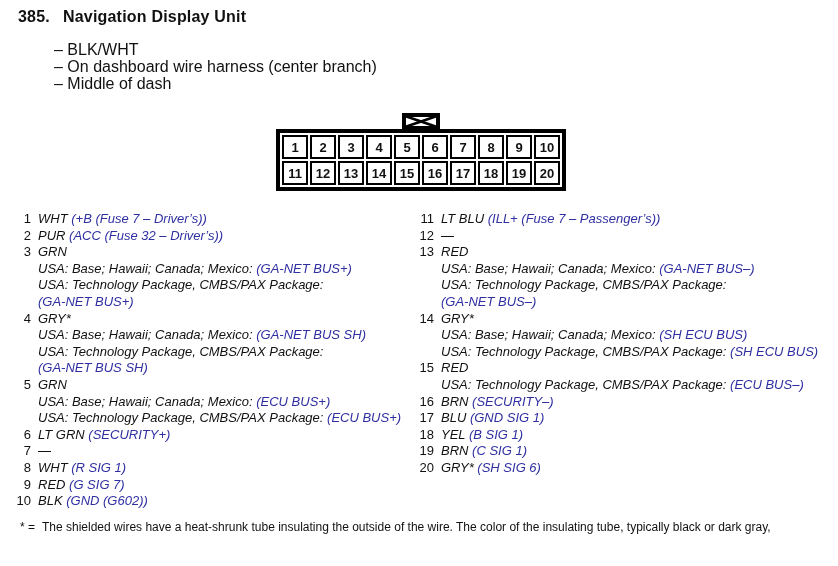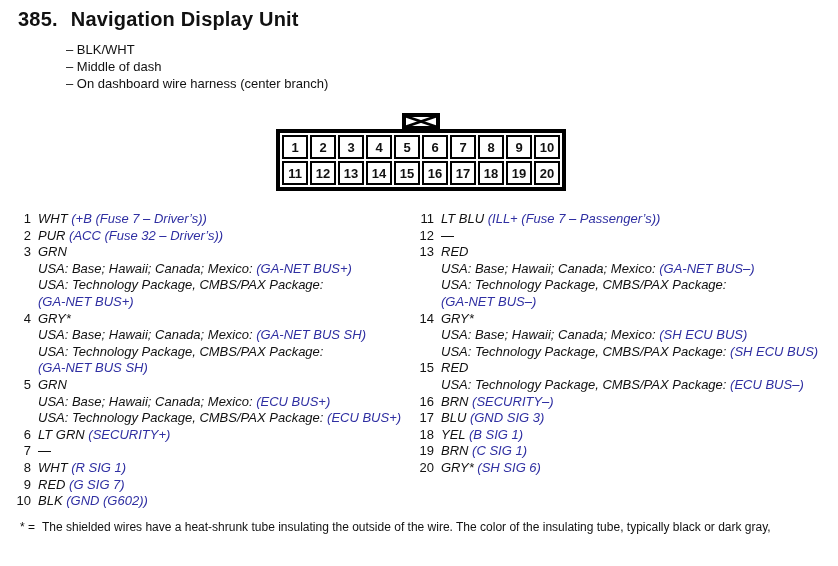--- a/index.html
+++ b/index.html
@@ -8,25 +8,25 @@
     width: 838px; height: 566px;
     background: #ffffff;
     font-family: "Liberation Sans", sans-serif;
     color: var(--ink);
     position: relative;
     overflow: hidden;
   }
   .page { position: absolute; inset: 0; }
 
   
-  .title-row { position: absolute; left: 18px; top: 8px; font-weight: bold; font-size: 20px; letter-spacing: 0.2px; white-space: nowrap; }
+  .title-row { position: absolute; left: 18px; top: 8px; font-weight: bold; font-size: 16px; letter-spacing: 0.2px; white-space: nowrap; }
   .title-num { margin-right: 13px; }
 
   
-  .bullets { position: absolute; left: 66px; top: 41px; font-size: 13px; line-height: 17px; }
+  .bullets { position: absolute; left: 54px; top: 41px; font-size: 16px; line-height: 17px; }
 
   
   .connector { position: absolute; left: 274px; top: 113px; width: 294px;
     display: flex; flex-direction: column; align-items: center; }
   .bowtie { display: block; margin-bottom: -1px; }
   .pin-grid {
     border: 4px solid #000; padding: 2px; background: #fff;
     display: grid; grid-template-columns: repeat(10, 26px); grid-auto-rows: 24px; gap: 2px;
   }
   .cell {
@@ -55,22 +55,22 @@
 <body>
 
 <div class="page">
 
   <div class="title-row">
     <span class="title-num">385.</span><span class="title-text">Navigation Display Unit</span>
   </div>
 
   <div class="bullets">
     <div>– BLK/WHT</div>
+    <div>– On dashboard wire harness (center branch)</div>
     <div>– Middle of dash</div>
-    <div>– On dashboard wire harness (center branch)</div>
   </div>
 
   <div class="connector">
     <svg class="bowtie" width="38" height="17" viewBox="0 0 38 17" aria-hidden="true">
       <rect x="2" y="2" width="34" height="13" fill="#fff" stroke="#000" stroke-width="4"></rect>
       <line x1="3" y1="3" x2="35" y2="14" stroke="#000" stroke-width="2.6"></line>
       <line x1="35" y1="3" x2="3" y2="14" stroke="#000" stroke-width="2.6"></line>
     </svg>
     <div class="pin-grid" id="pin-grid">
         <div class="cell">1</div>
@@ -205,21 +205,21 @@
       </div>
       <div class="pin-row">
         <span class="pin-num">16</span>
         <div class="pin-content">
           <div class="pin-line"><span class="wire">BRN </span><span class="sig">(SECURITY–)</span></div>
         </div>
       </div>
       <div class="pin-row">
         <span class="pin-num">17</span>
         <div class="pin-content">
-          <div class="pin-line"><span class="wire">BLU </span><span class="sig">(GND SIG 3)</span></div>
+          <div class="pin-line"><span class="wire">BLU </span><span class="sig">(GND SIG 1)</span></div>
         </div>
       </div>
       <div class="pin-row">
         <span class="pin-num">18</span>
         <div class="pin-content">
           <div class="pin-line"><span class="wire">YEL </span><span class="sig">(B SIG 1)</span></div>
         </div>
       </div>
       <div class="pin-row">
         <span class="pin-num">19</span>

